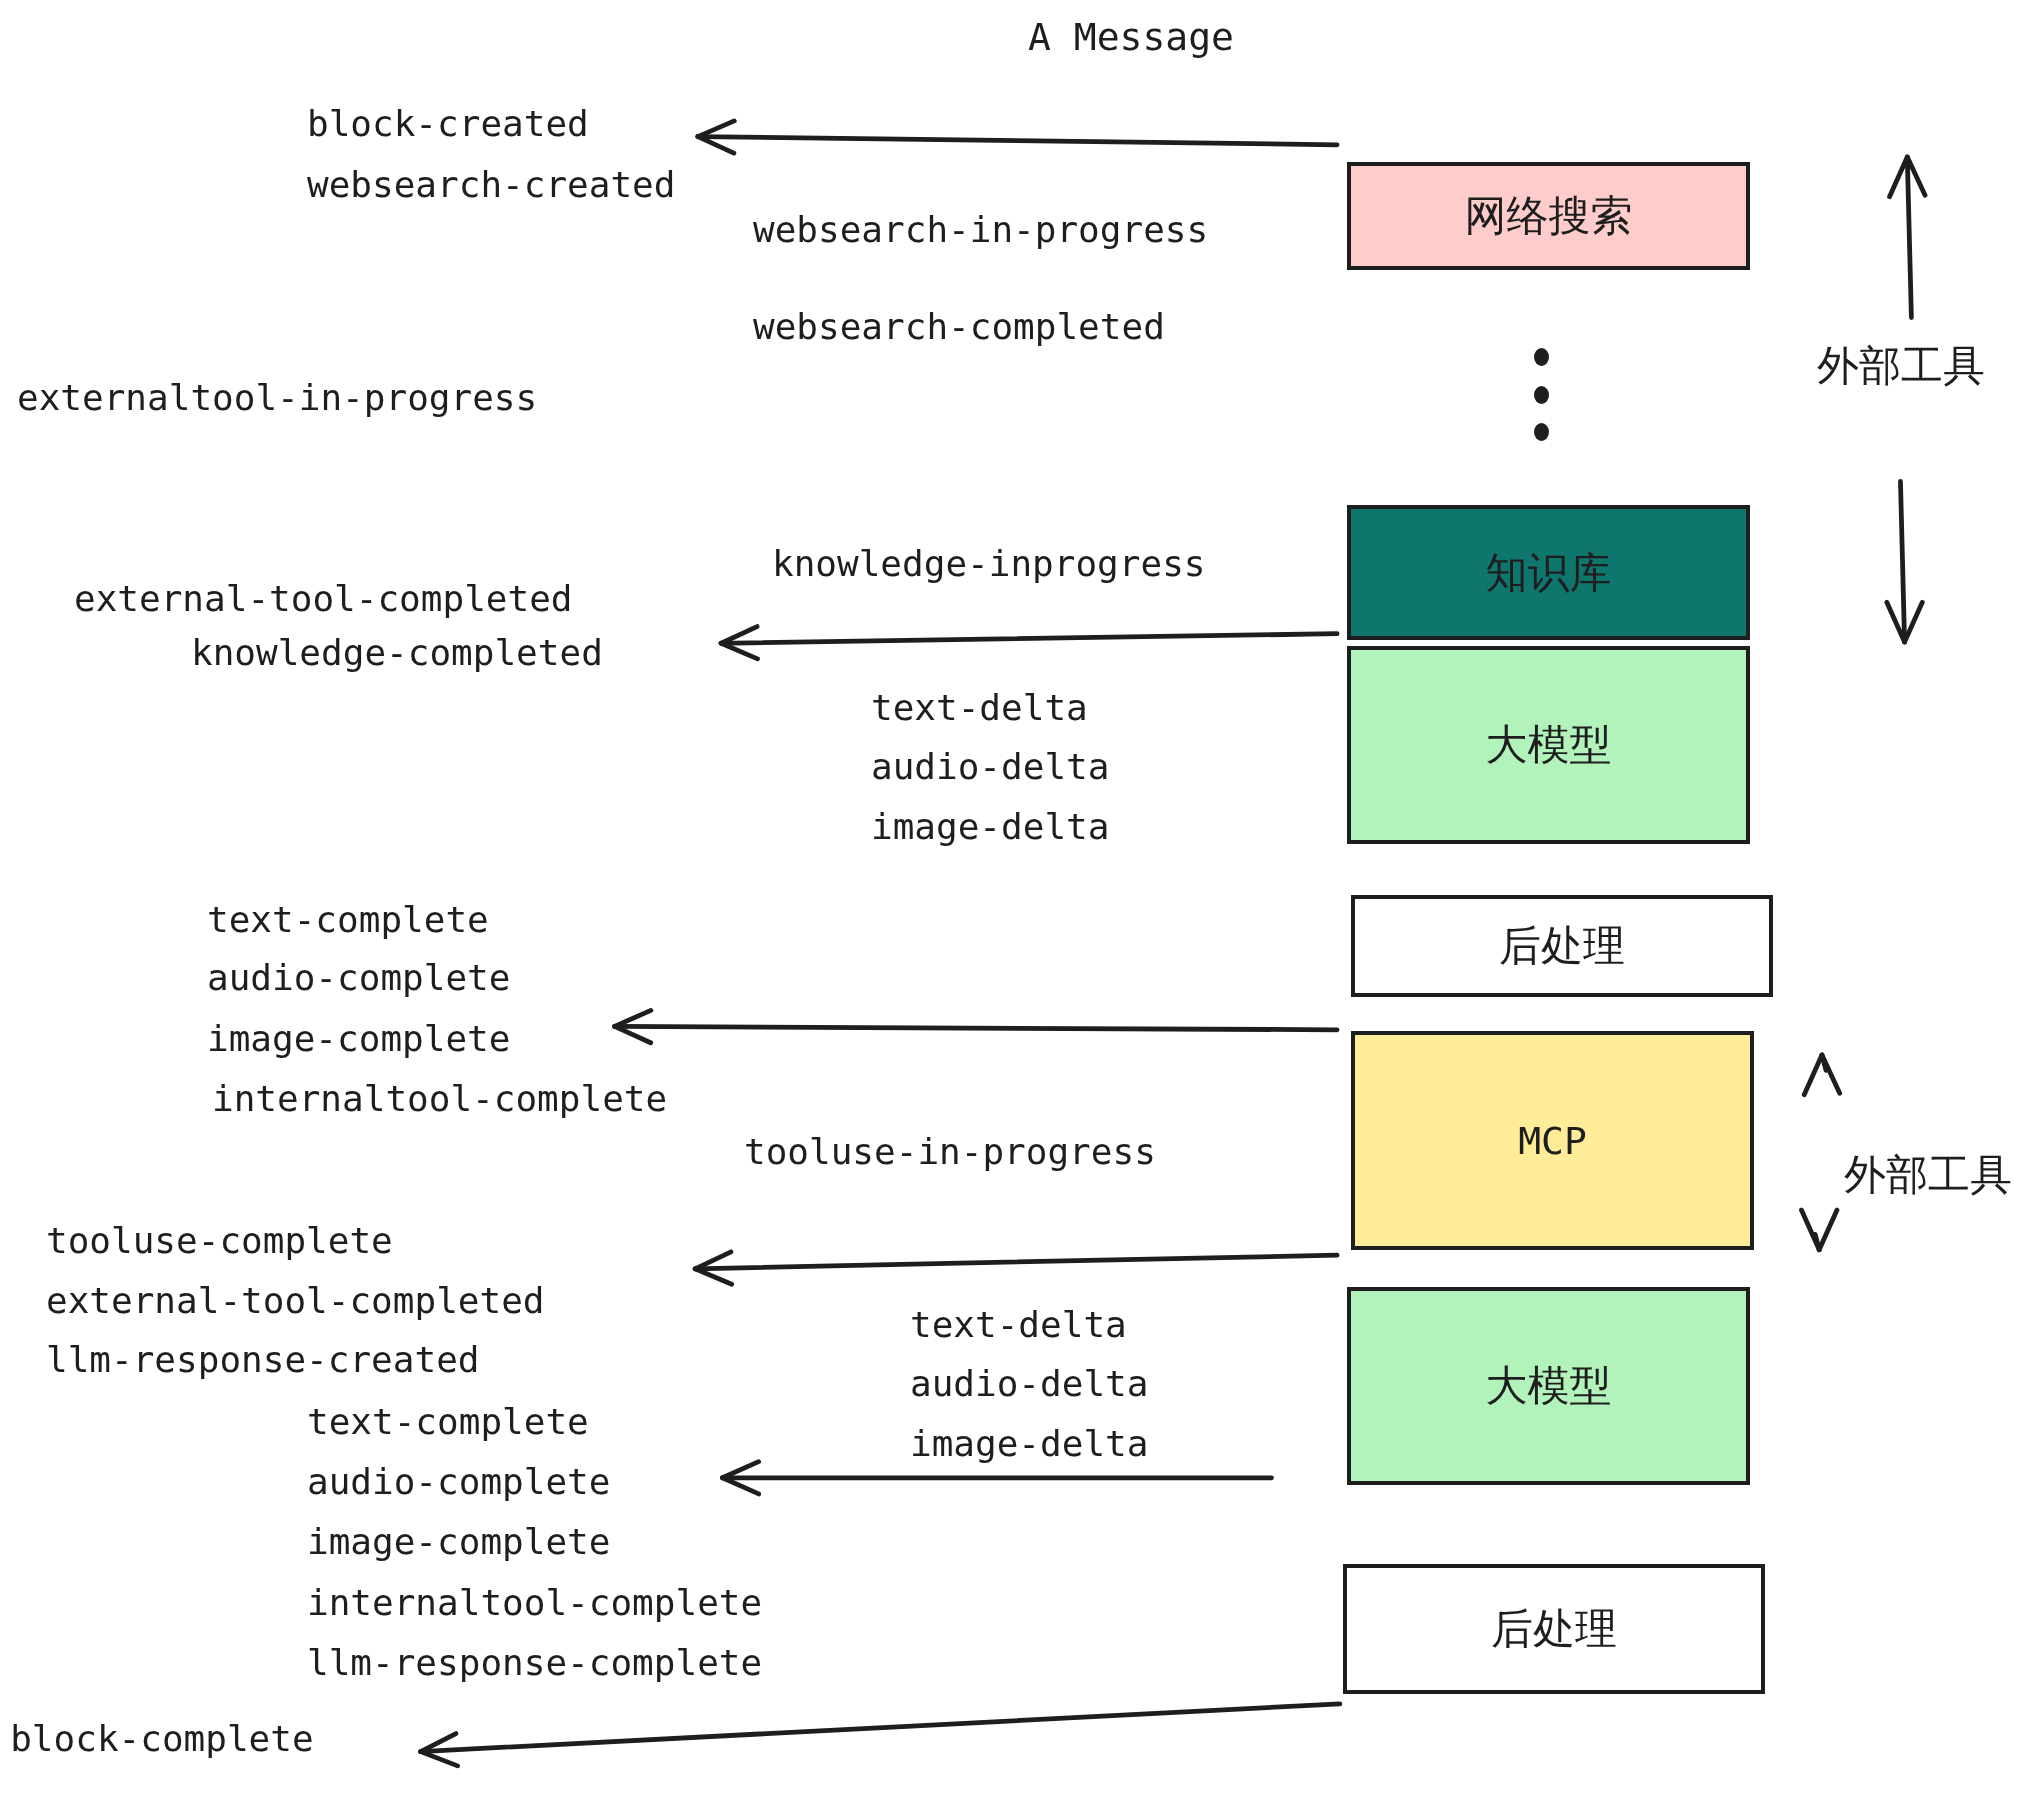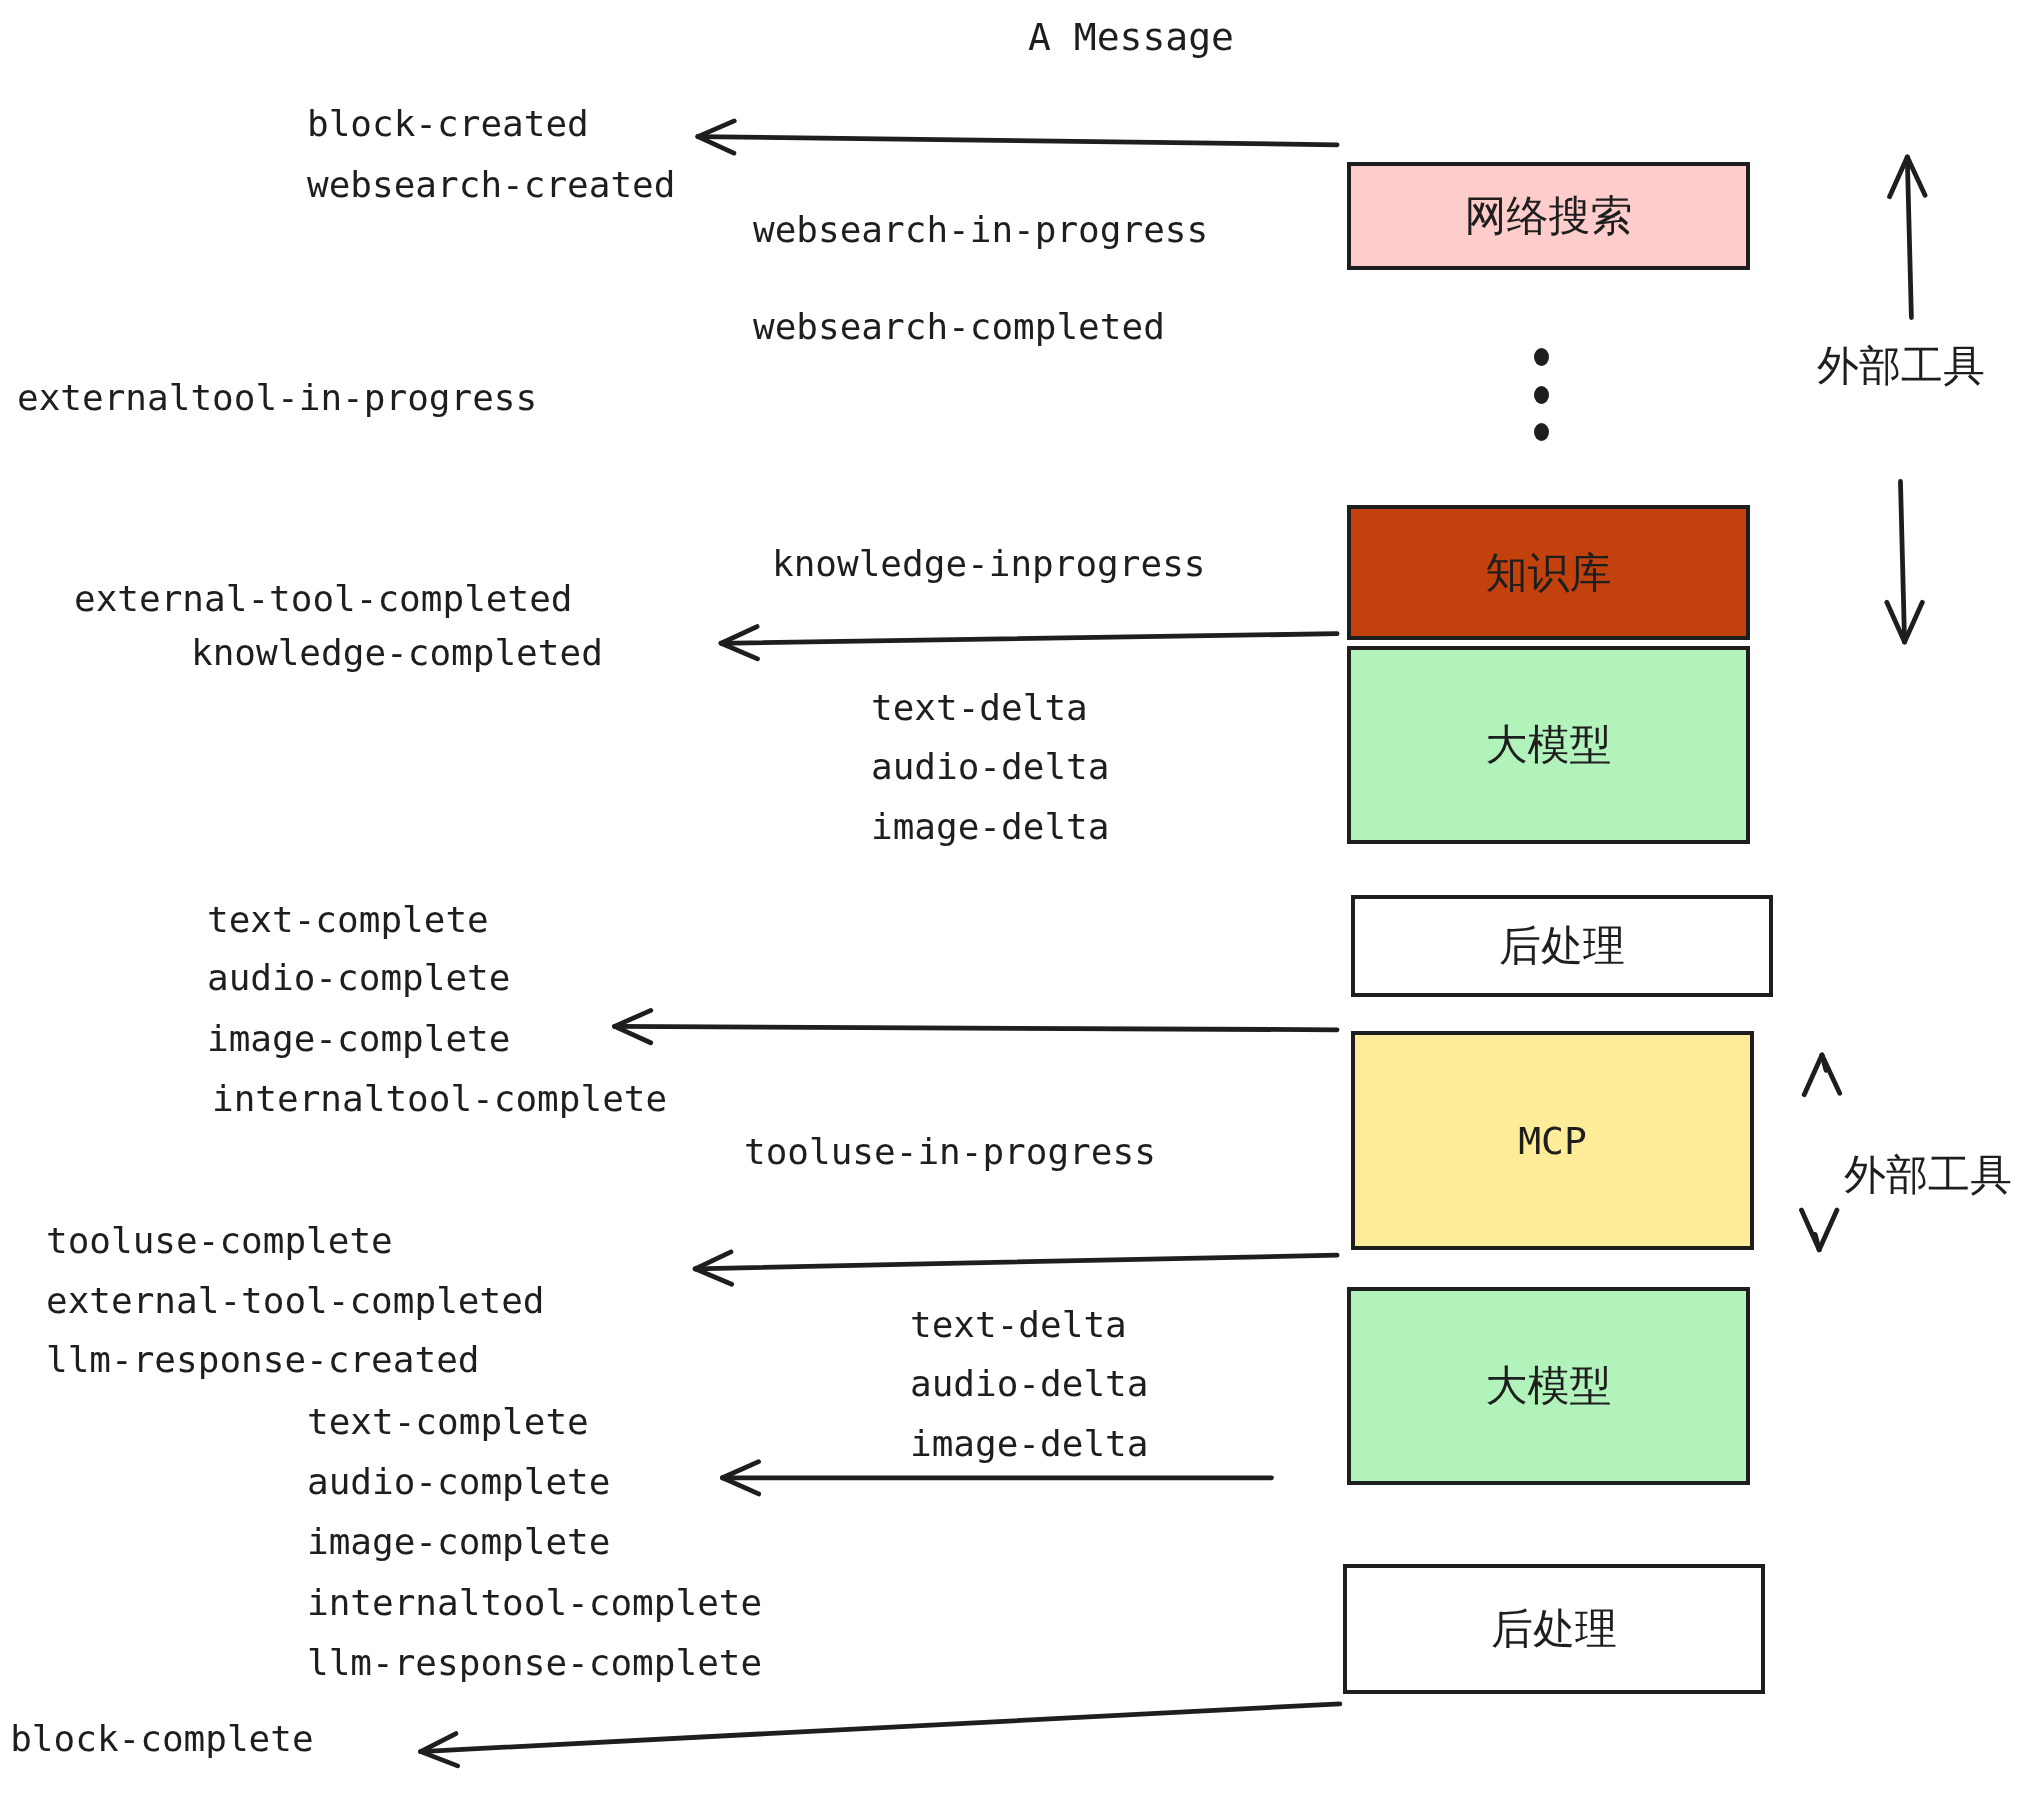--- a/index.html
+++ b/index.html
@@ -84,21 +84,21 @@
 <body>
 
 <div id="canvas">
 
   <div class="title" style="left:988px; top:15px;margin-left:40px;">A Message</div>
 
   <div id="boxes-layer">
       <div class="box" style="left: 1347px; top: 162px; width: 403px; height: 108px; background: rgb(255, 204, 204);">
         <span class="box-label">网络搜索</span>
       </div>
-      <div class="box" style="left: 1347px; top: 505px; width: 403px; height: 135px; background: #c2410c;">
+      <div class="box" style="left: 1347px; top: 505px; width: 403px; height: 135px; background: #0f766e;">
         <span class="box-label">知识库</span>
       </div>
       <div class="box" style="left: 1347px; top: 646px; width: 403px; height: 198px; background: rgb(178, 242, 187);">
         <span class="box-label">大模型</span>
       </div>
       <div class="box" style="left: 1351px; top: 895px; width: 422px; height: 102px; background: rgb(255, 255, 255);">
         <span class="box-label">后处理</span>
       </div>
       <div class="box" style="left: 1351px; top: 1031px; width: 403px; height: 219px; background: rgb(255, 236, 153);">
         <span class="box-label mono">MCP</span>

